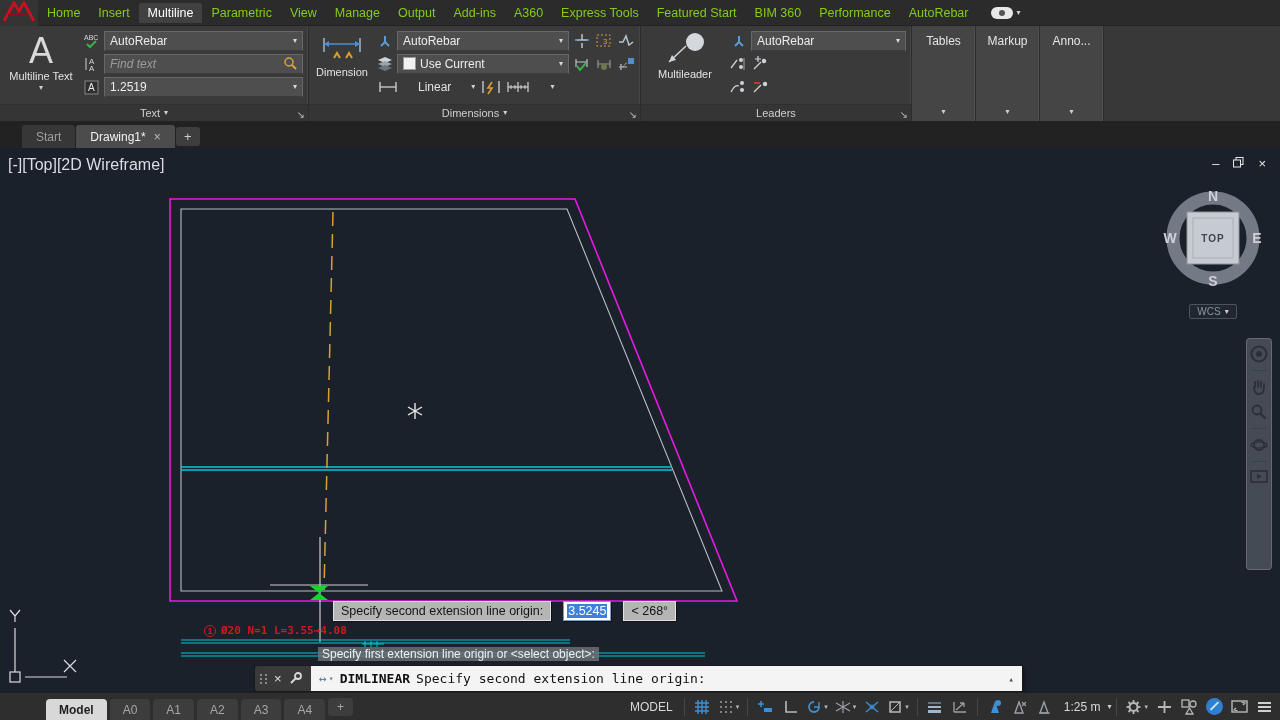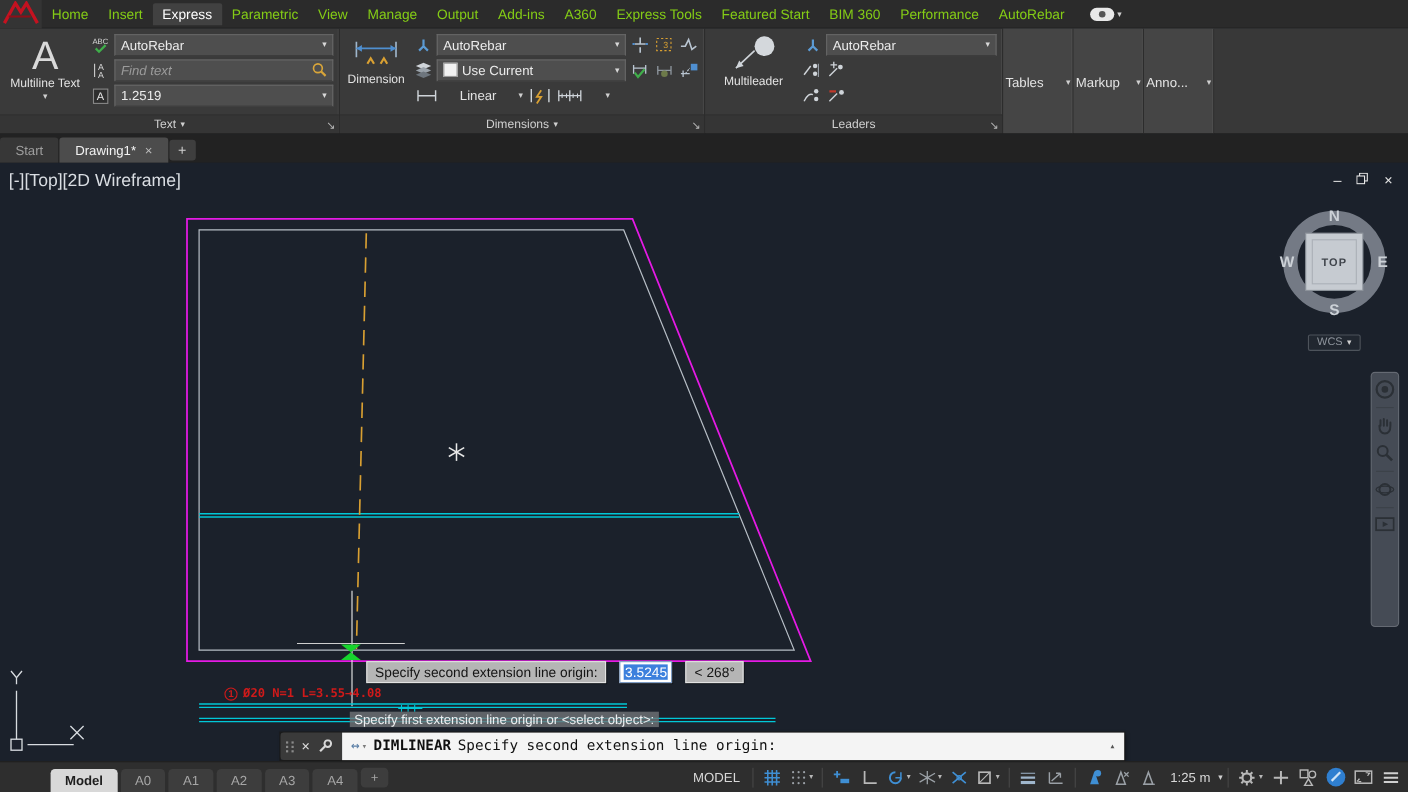--- a/index.html
+++ b/index.html
@@ -31,26 +31,26 @@
   .rows{display:flex;flex-direction:column;gap:2px}
   .rrow{display:flex;align-items:center;gap:3px;height:21px}
   .ic{width:19px;height:19px;display:flex;align-items:center;justify-content:center;flex:0 0 auto}
   .field{height:20px;background:#4e4e4e;border:1px solid #676767;border-bottom-color:#3c3c3c;color:#ececec;
     font-size:12px;display:flex;align-items:center;padding:0 5px;gap:4px}
   .field .caret{margin-left:auto;color:#d8d8d8;font-size:8px}
   .placeholder{color:#9b9b9b;font-style:italic}
   .swatch{width:13px;height:13px;background:#f2f2f2;border:1px solid #9a9a9a;flex:0 0 auto}
   .ribbtn{display:flex;align-items:center;gap:20px;color:#e2e2e2;font-size:12px;padding:0 3px;height:21px}
   .collapsed{width:64px;background:#454545;border-right:1px solid #2c2c2c;box-shadow:inset -1px 0 0 #505050;
-    display:flex;align-items:center;justify-content:space-between;padding:8px 2px 5px;
+    display:flex;flex-direction:column;align-items:center;justify-content:space-between;padding:8px 2px 5px;
     color:#e4e4e4;font-size:12px}
   .rib-fill{flex:1;background:#383838}
 
   
-  .filetabs{height:26px;background:#222;display:flex;align-items:flex-end;gap:1px;}
+  .filetabs{height:26px;background:#222;display:flex;align-items:flex-end;gap:1px;padding-left:22px}
   .ftab{height:23px;display:flex;align-items:center;gap:8px;padding:0 14px;font-size:12px;
     border-radius:3px 3px 0 0;cursor:default}
   .ftab.inactive{background:#373737;color:#9e9e9e}
   .ftab.active{background:#4c4c4c;color:#f2f2f2}
   .ftab .x{color:#bdbdbd;font-size:12px}
   .newtab{height:19px;width:24px;margin-bottom:2px;background:#3e3e3e;border-radius:3px;color:#cfcfcf;
     display:flex;align-items:center;justify-content:center;font-size:13px}
 
   
   .canvas{position:absolute;top:148px;left:0;width:1280px;height:544px;background:#1b212b}
@@ -118,21 +118,21 @@
 
   <div class="menubar">
     <div class="logo">
       <svg width="34" height="24">
         <path d="M2 20 L12 2 L17 10 L22 2 L32 20" stroke="#c41220" stroke-width="3" fill="none"></path>
         <path d="M6 14 L26 14" stroke="#8e0e18" stroke-width="2" fill="none"></path>
       </svg>
     </div>
     <span class="menu-item">Home</span>
     <span class="menu-item">Insert</span>
-    <span class="menu-item active">Express</span>
+    <span class="menu-item active">Multiline</span>
     <span class="menu-item">Parametric</span>
     <span class="menu-item">View</span>
     <span class="menu-item">Manage</span>
     <span class="menu-item">Output</span>
     <span class="menu-item">Add-ins</span>
     <span class="menu-item">A360</span>
     <span class="menu-item">Express Tools</span>
     <span class="menu-item">Featured Start</span>
     <span class="menu-item">BIM 360</span>
     <span class="menu-item">Performance</span>

